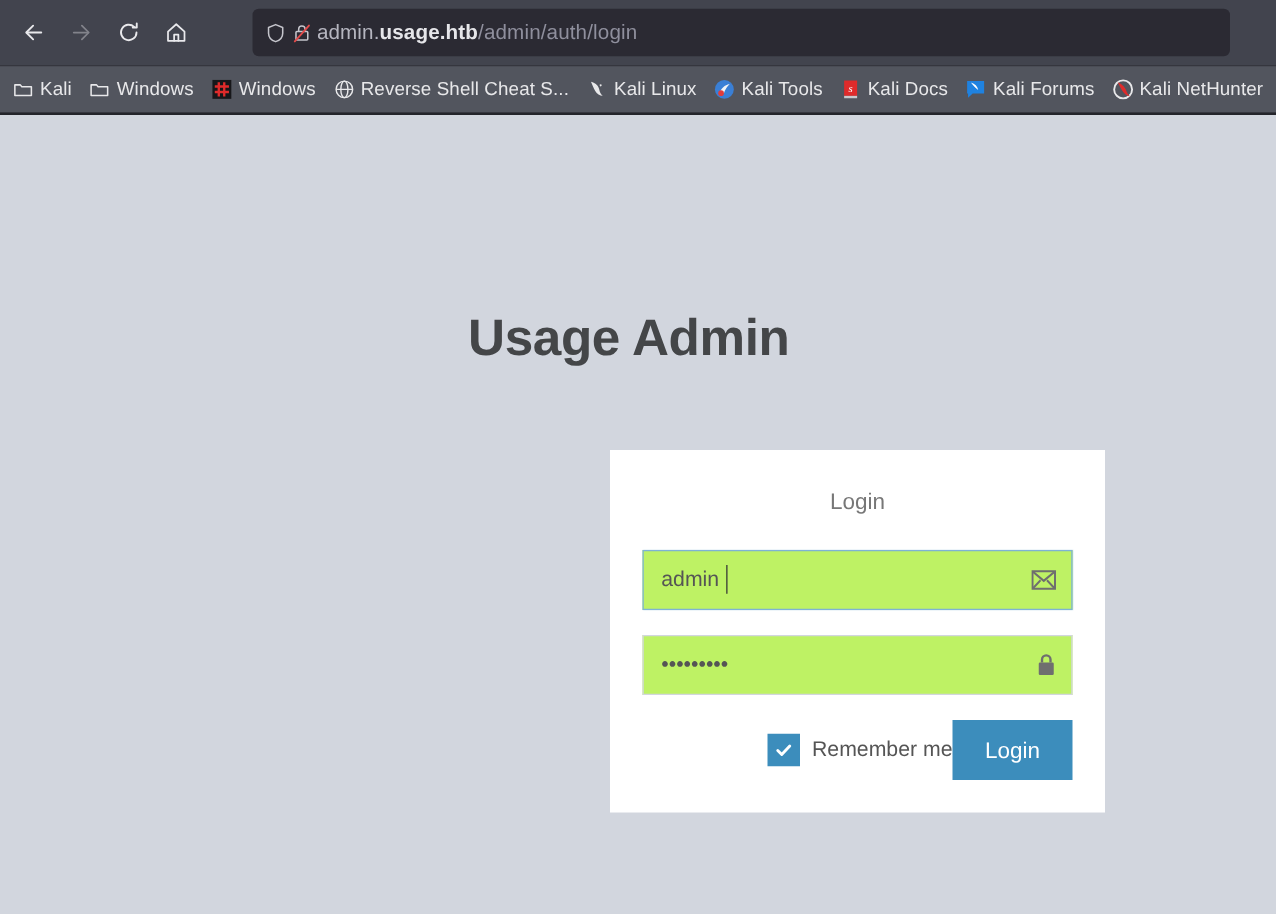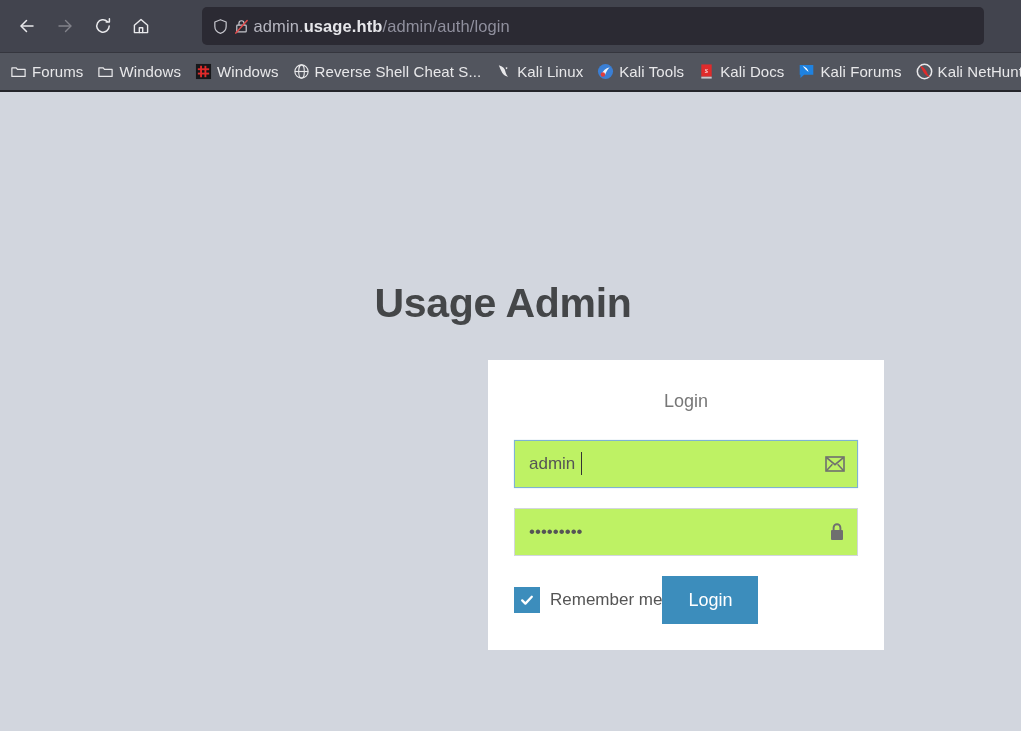--- a/index.html
+++ b/index.html
@@ -101,21 +101,20 @@
   }
   #page-title {
     position: absolute;
     top: 155px;
     left: 0; right: 15px;
     text-align: center;
     font-size: 41px;
     font-weight: bold;
     color: #444648;
     letter-spacing: -0.3px;
-    margin-top: 33px;
   }
 
   #login-card {
     position: absolute;
     left: 488px;
     top: 268px;
     width: 396px;
     background: #ffffff;
     padding: 22px 26px 26px 26px;
   }
@@ -163,21 +162,21 @@
     left: 67px;
     top: 12px;
     width: 1px;
     height: 23px;
     background: #333;
   }
 
   .row-actions {
     display: flex;
     align-items: center;
-    justify-content: flex-start;
+    justify-content: flex-end;
     margin-top: 2px;
   }
   #remember-wrap {
     display: flex;
     align-items: center;
     gap: 10px;
     cursor: default;
   }
   #remember-box {
     width: 26px; height: 26px;
@@ -269,21 +268,21 @@
   </div>
 
   <div id="bookmarks-bar">
 
     <div class="bookmark">
       <span class="bm-icon">
         <svg width="17" height="17" viewBox="0 0 18 18" fill="none" stroke="#e8e8ea" stroke-width="1.3" stroke-linejoin="round">
           <path d="M2 5.2 h4.6 l1.3 1.6 H16 v7.4 H2 Z"></path>
         </svg>
       </span>
-      <span class="bookmark-label">Forums</span>
+      <span class="bookmark-label">Kali</span>
     </div>
 
     <div class="bookmark">
       <span class="bm-icon">
         <svg width="17" height="17" viewBox="0 0 18 18" fill="none" stroke="#e8e8ea" stroke-width="1.3" stroke-linejoin="round">
           <path d="M2 5.2 h4.6 l1.3 1.6 H16 v7.4 H2 Z"></path>
         </svg>
       </span>
       <span class="bookmark-label">Windows</span>
     </div>

